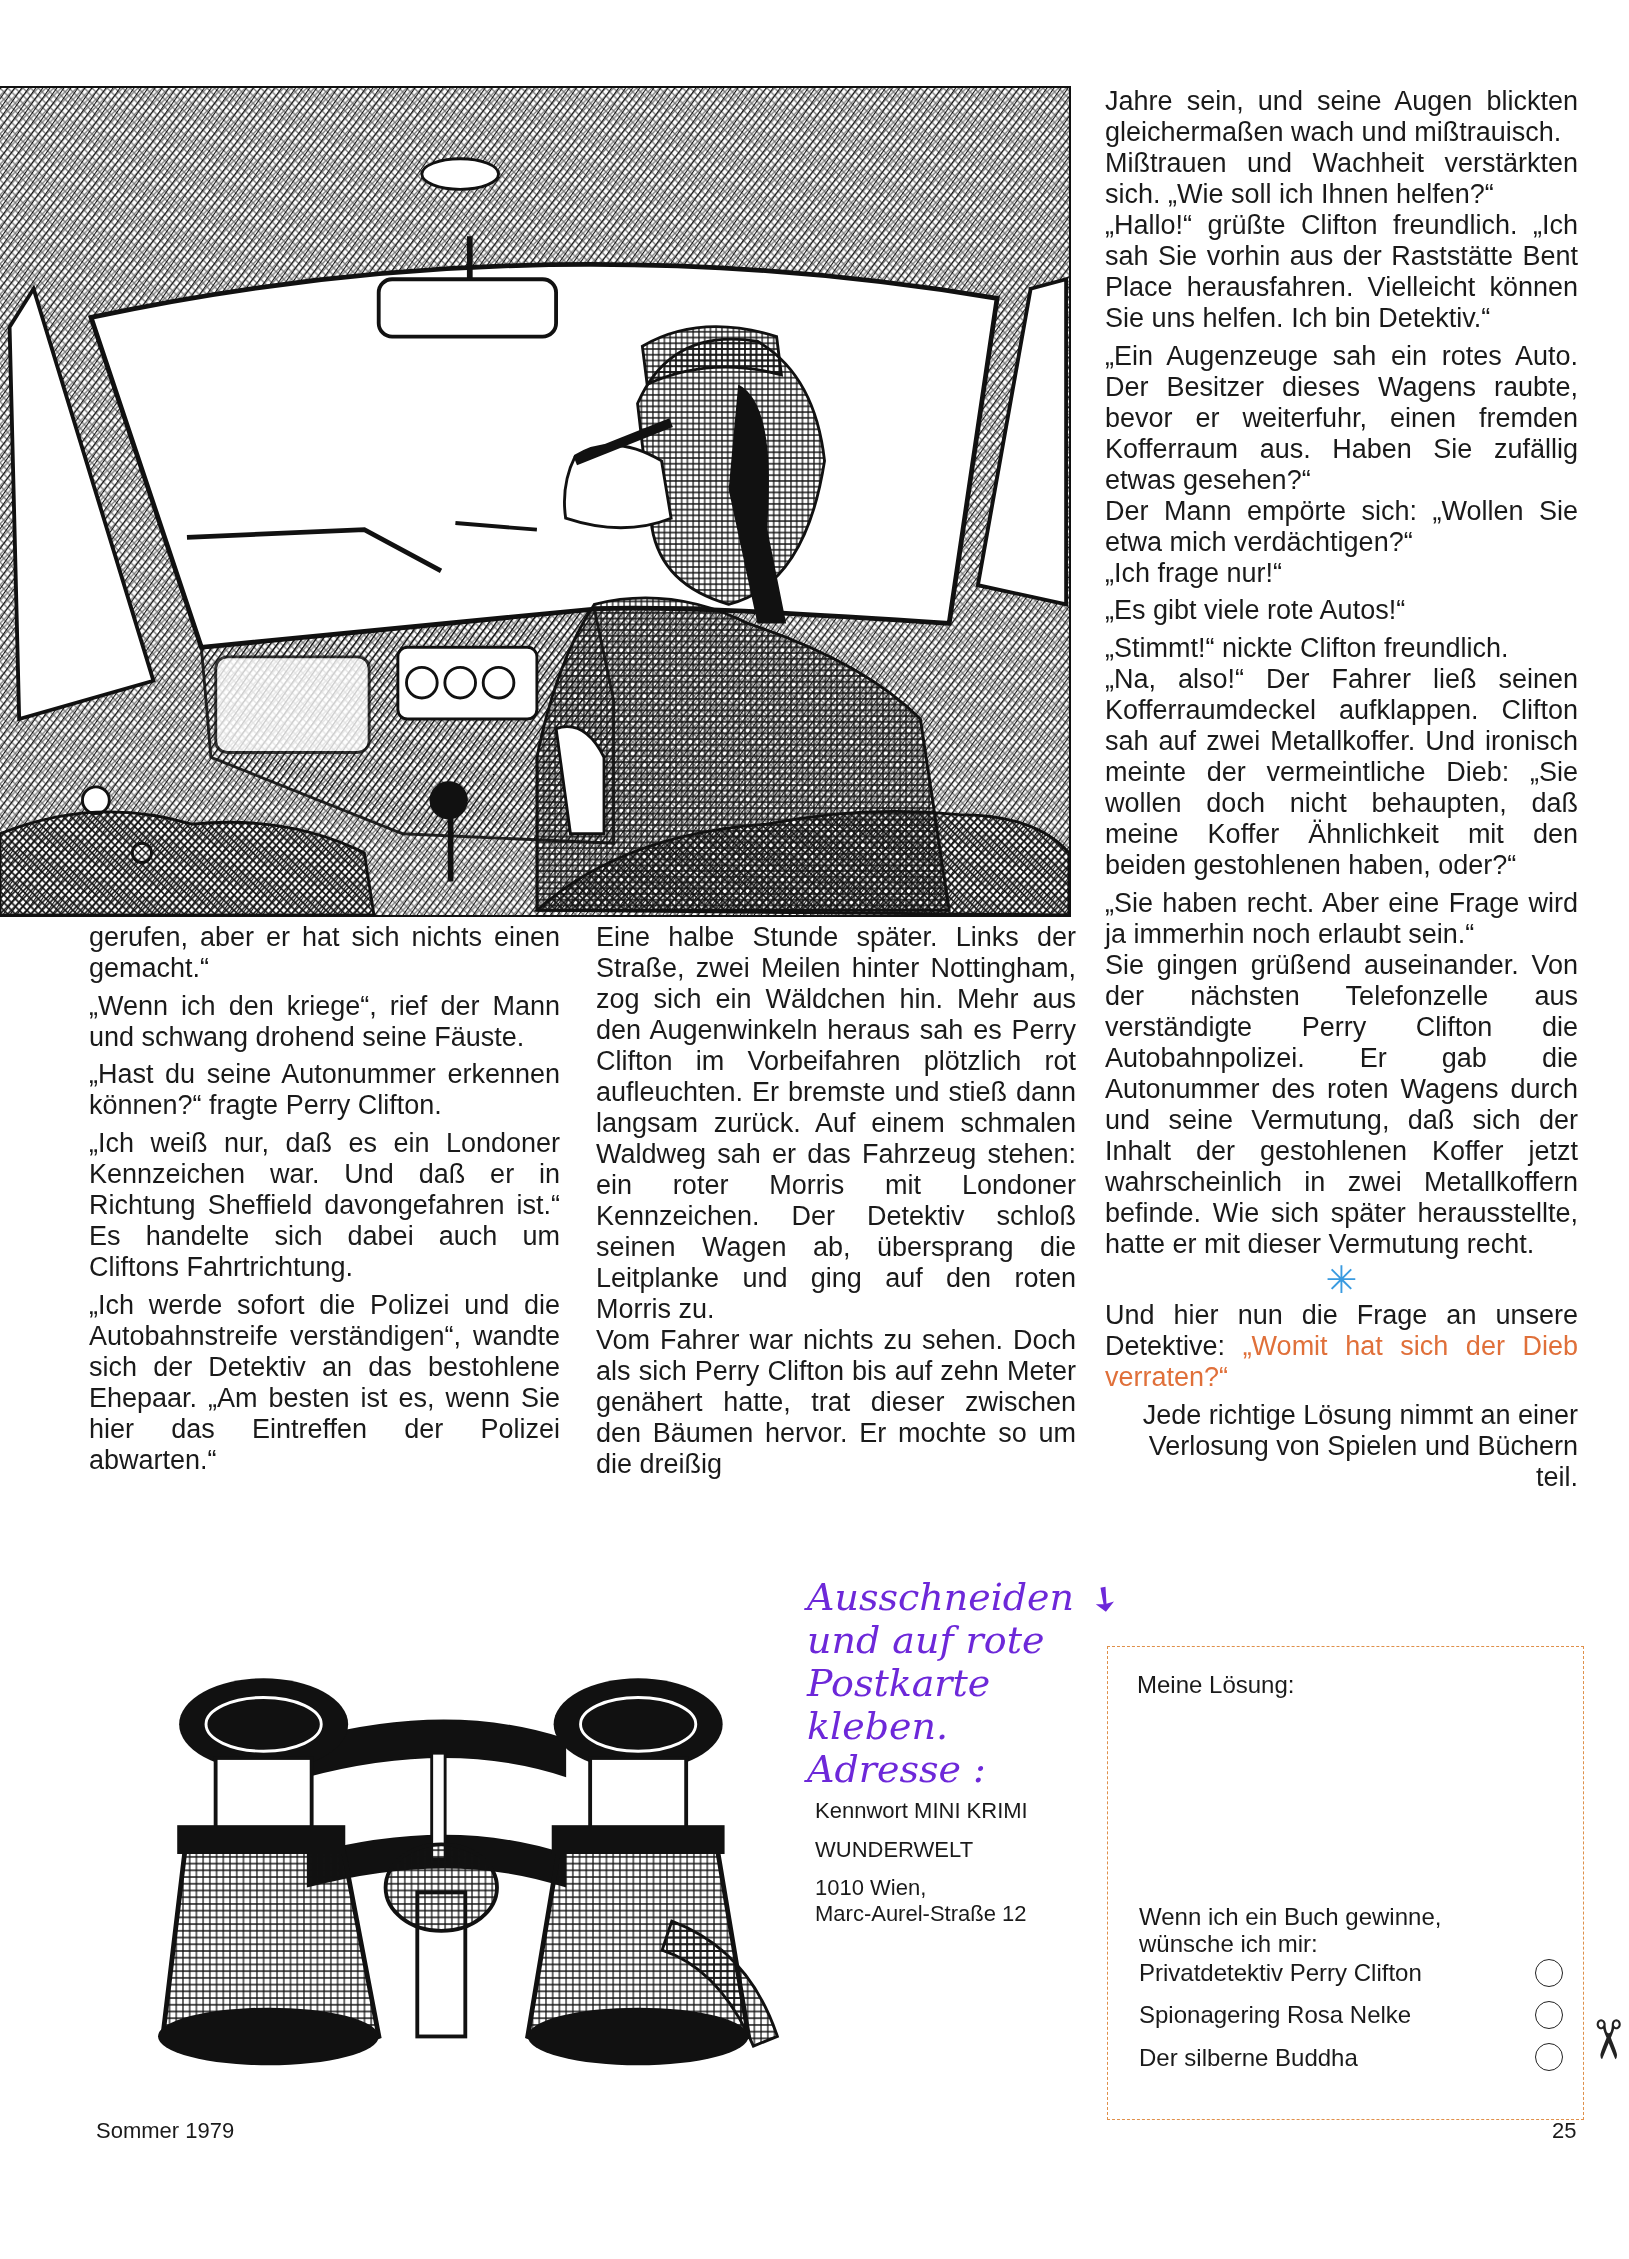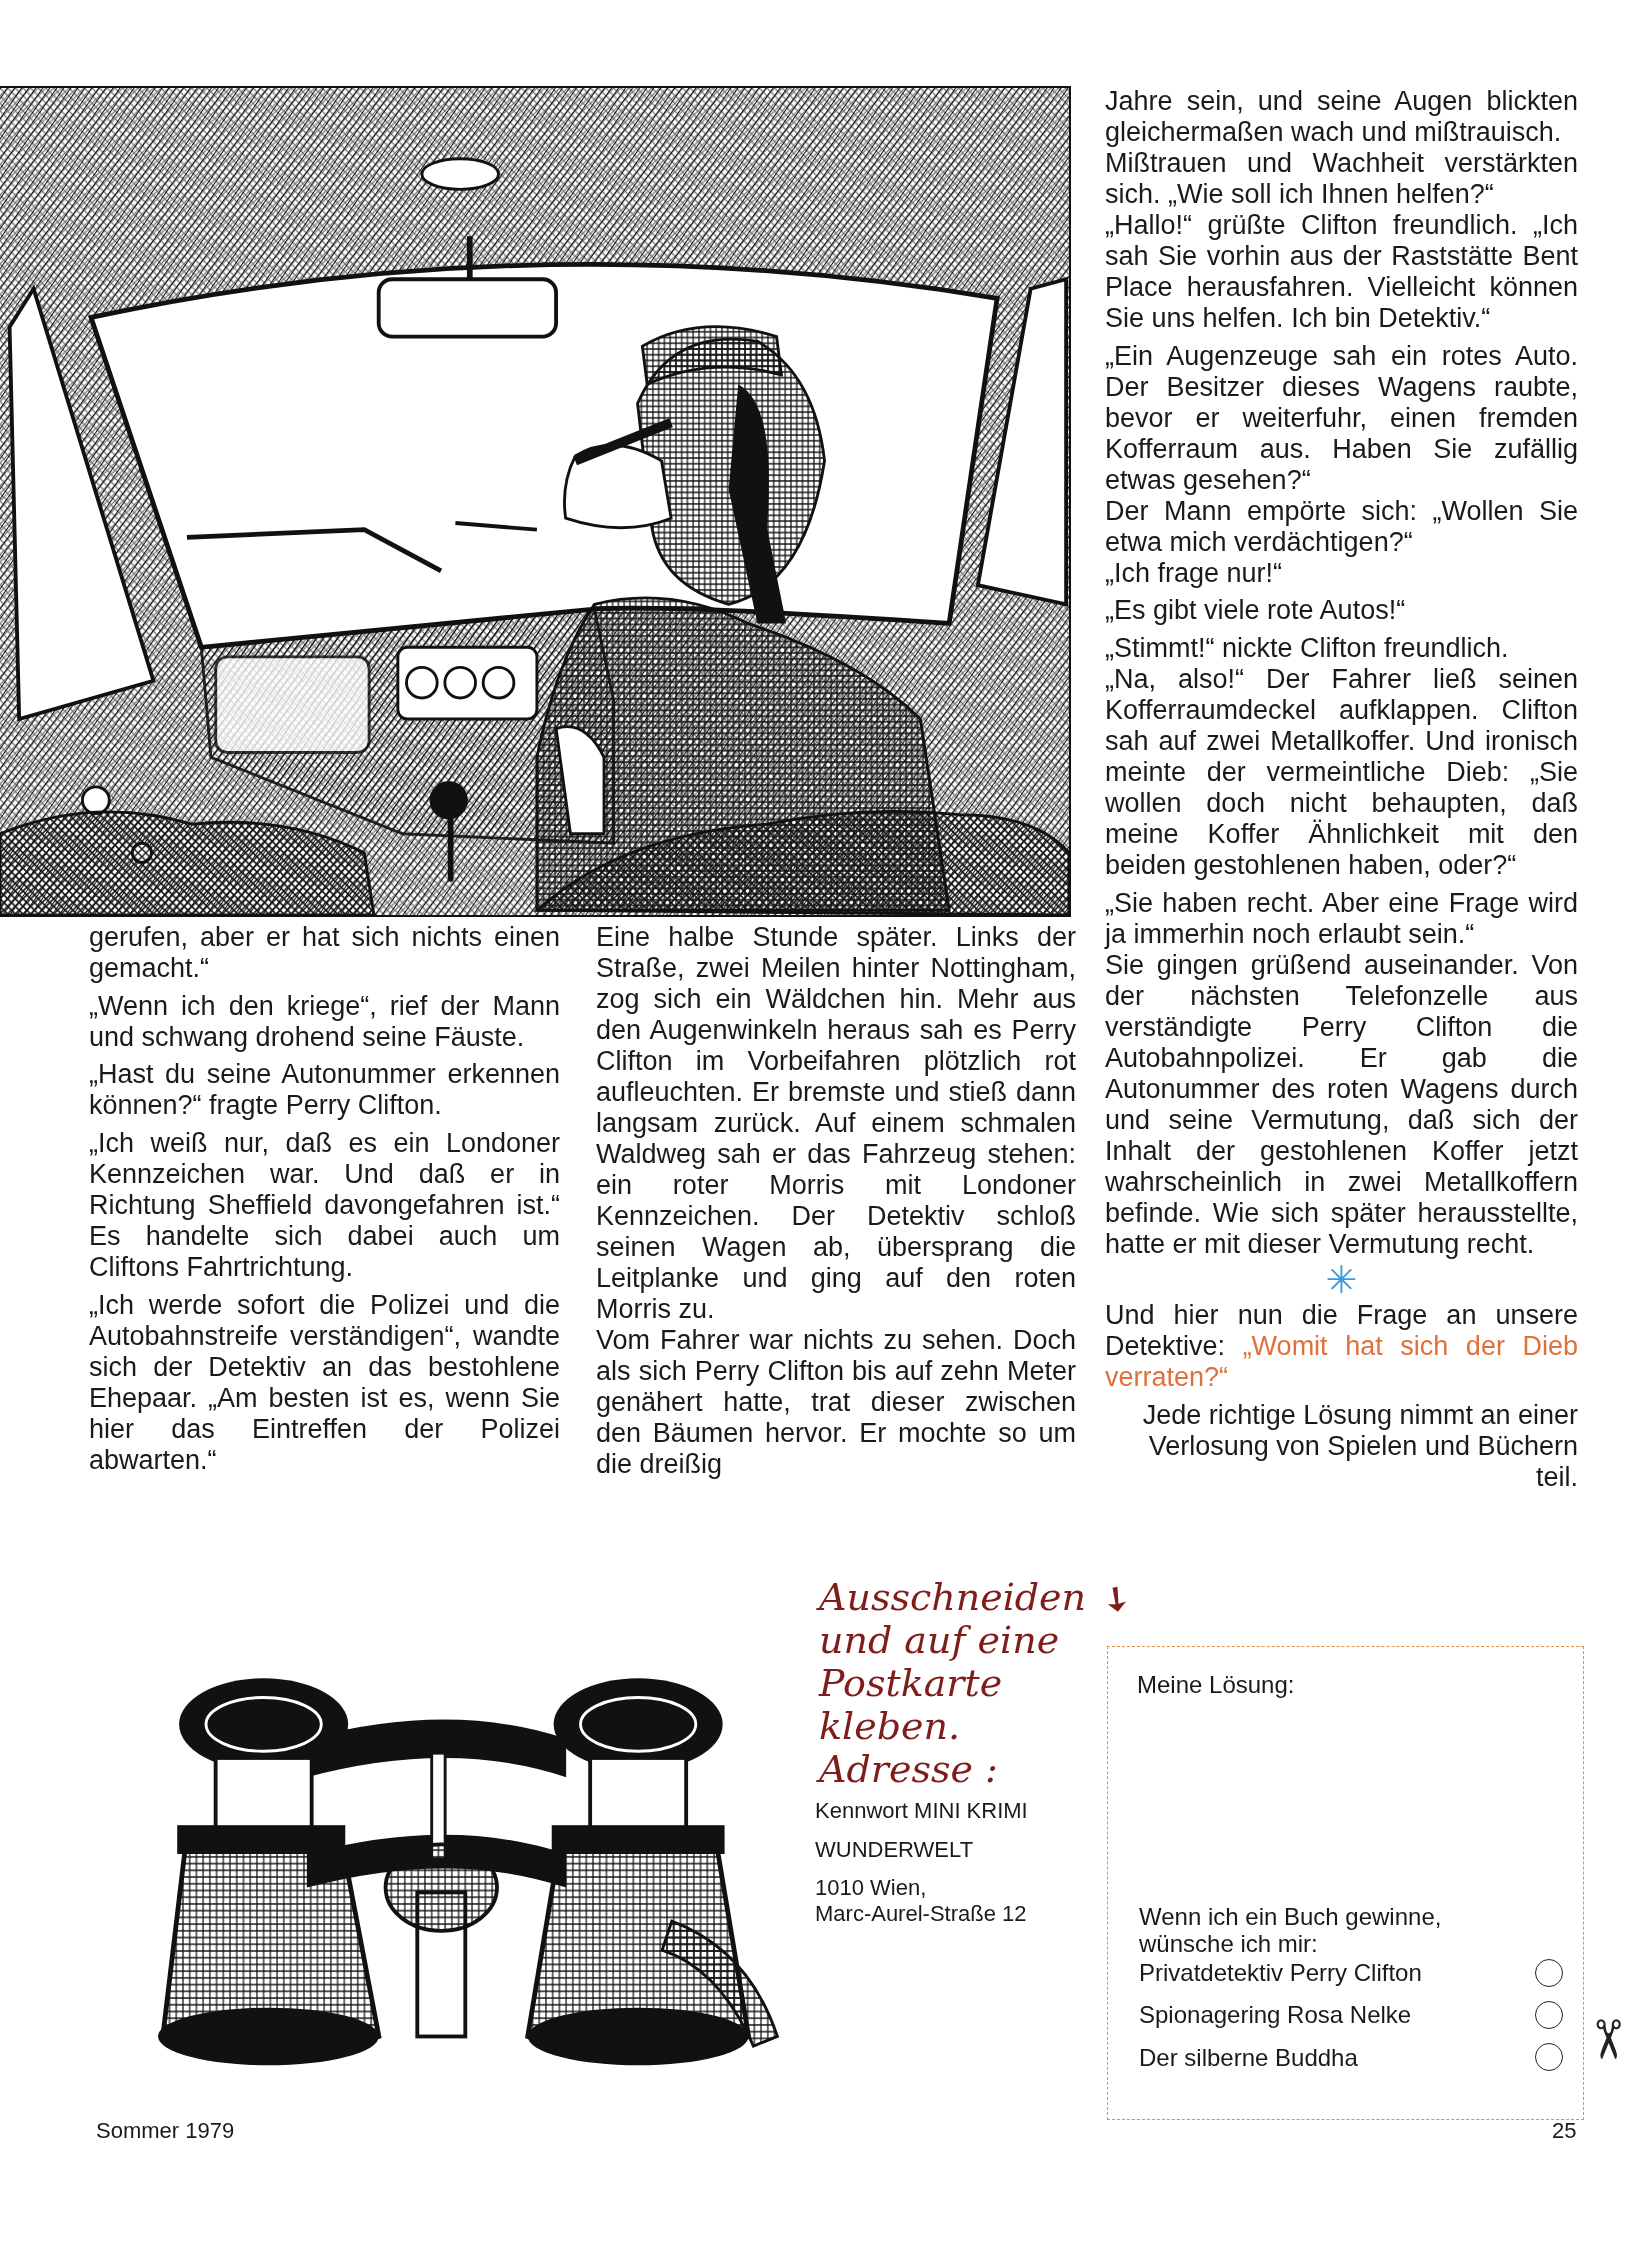--- a/index.html
+++ b/index.html
@@ -10,21 +10,21 @@
   .illustration svg { width:100%; height:100%; display:block; }
   .col { position:absolute; font-size:27px; line-height:31px; text-align:justify; hyphens:manual; }
   .col p { margin:0; }
   .col p.gap { margin-top:6.7px; }
   #col1 { left:89px; top:922px; width:471px; }
   #col2 { left:596px; top:922px; width:480px; }
   #col3 { left:1105px; top:86px; width:473px; }
   .asterisk { text-align:center; color:#3a9be0; font-size:38px; line-height:33px; margin:3.8px 0 3.8px 0; }
   .question { color:#e0703a; }
   .handwritten { position:absolute; left:807px; top:1576px; width:327px;
-                 font-family:"DejaVu Serif", serif; font-style:italic; font-size:38px; line-height:43px; color:#7f1d1d;margin-left:12px; }
+                 font-family:"DejaVu Serif", serif; font-style:italic; font-size:38px; line-height:43px; color:#6d28d9; }
   .handwritten .arrow { position:absolute; left:279px; top:0; font-size:38px; transform:rotate(30deg); }
   .address { position:absolute; left:815px; top:1798px; font-size:22px; line-height:26px; color:#1a1a1a; }
   .address p { margin:0 0 12.5px 0; }
   .binoculars { position:absolute; left:134px; top:1633px; width:653px; height:442px; }
   .coupon { position:absolute; left:1107px; top:1646px; width:477px; height:474px;
             border:1.9px dashed #e0904a; box-sizing:border-box; }
   .coupon .label { position:absolute; left:29px; top:24px; font-size:24px; }
   .coupon .wish { position:absolute; left:31px; top:256px; font-size:24px; line-height:27px; }
   .coupon .opt { position:absolute; left:31px; font-size:24px; }
   .coupon .radio { position:absolute; left:427px; width:28px; height:28px; border:1.9px solid #222; border-radius:50%; box-sizing:border-box; }
@@ -147,21 +147,21 @@
   <ellipse cx="525" cy="95" rx="88" ry="48" fill="#111"></ellipse>
   <ellipse cx="525" cy="95" rx="60" ry="28" fill="#111" stroke="#fff" stroke-width="3"></ellipse>
   <rect x="475" y="130" width="100" height="80" fill="#fff" stroke="#111" stroke-width="4"></rect>
   <path d="M445 210 L605 210 L640 420 Q520 460 410 420 Z" fill="url(#grid)" stroke="#111" stroke-width="5"></path>
   <rect x="435" y="200" width="180" height="30" fill="#111"></rect>
   <ellipse cx="525" cy="420" rx="115" ry="30" fill="#111"></ellipse>
 </svg>
 
 <div class="handwritten">
   <div>Ausschneiden</div>
-  <div>und auf eine</div>
+  <div>und auf rote</div>
   <div>Postkarte kleben.</div>
   <div>Adresse :</div>
   <span class="arrow">➘</span>
 </div>
 
 <div class="address">
   <p>Kennwort MINI KRIMI</p>
   <p>WUNDERWELT</p>
   <div>1010 Wien,</div>
   <div>Marc-Aurel-Straße 12</div>

